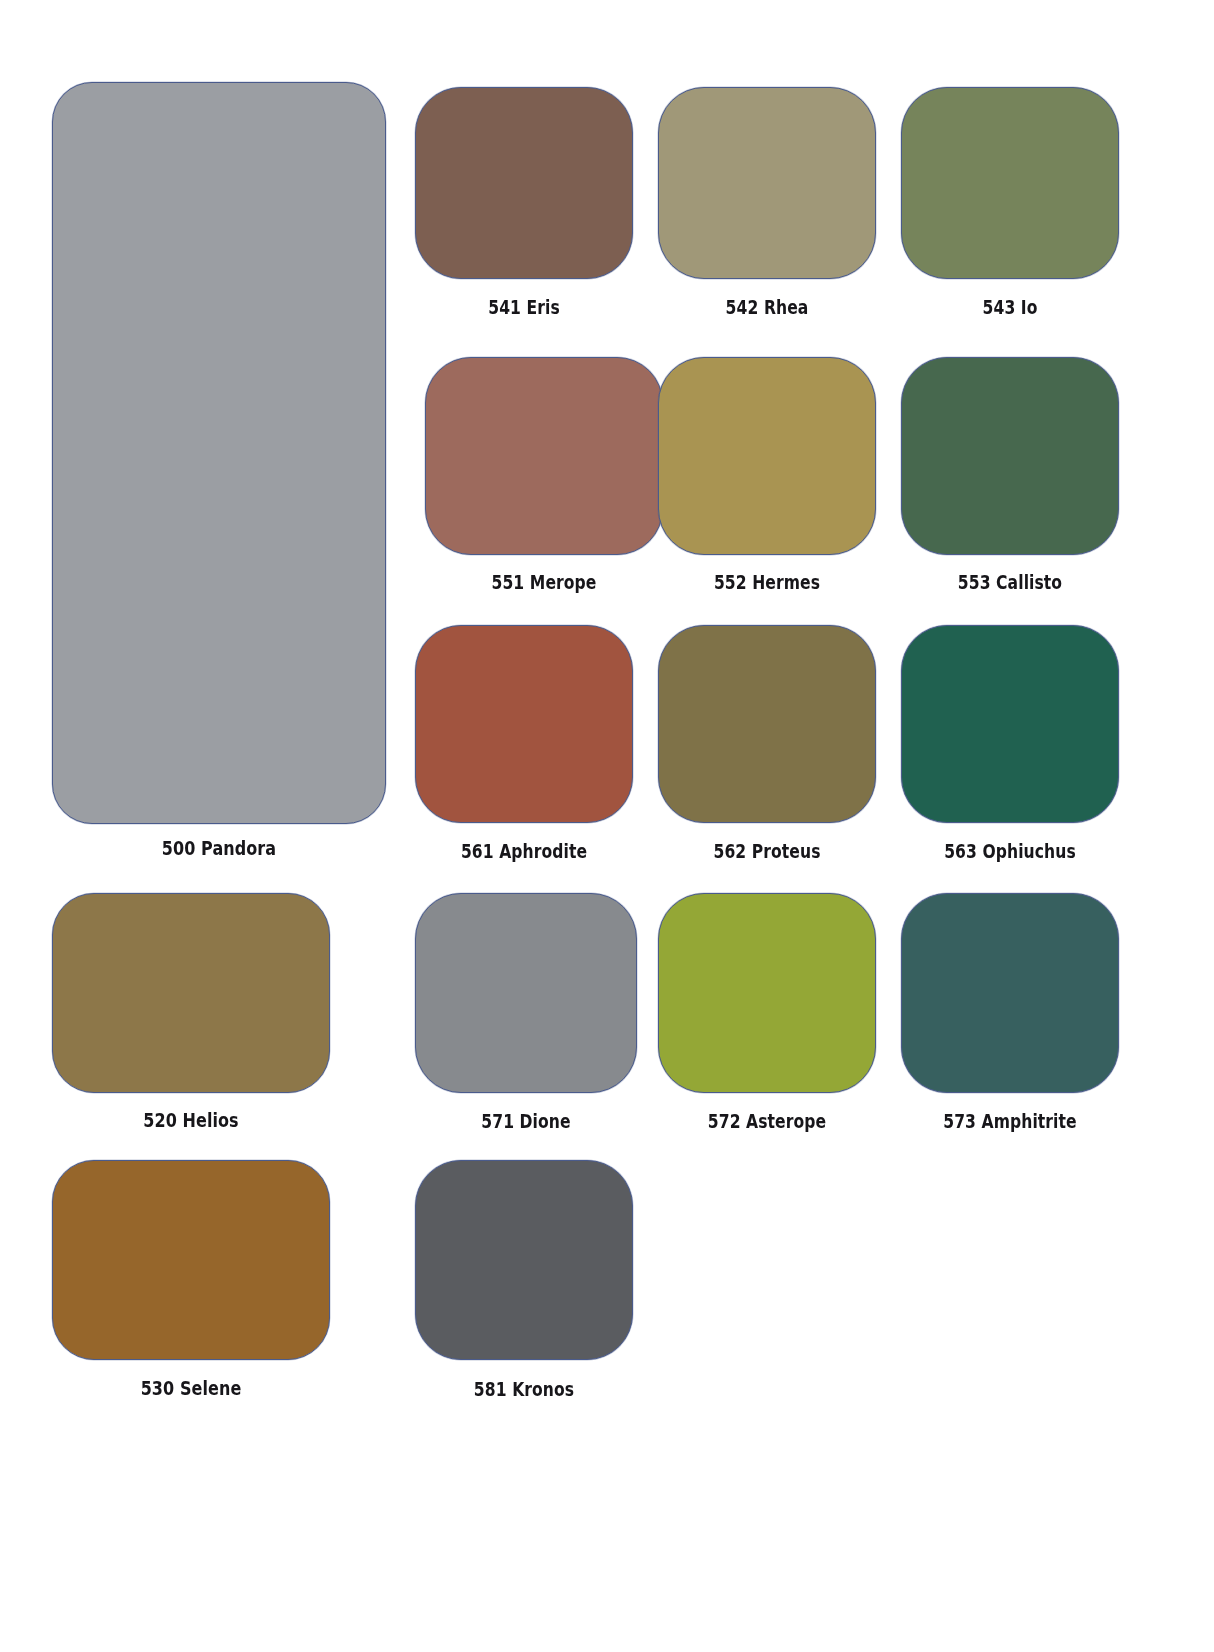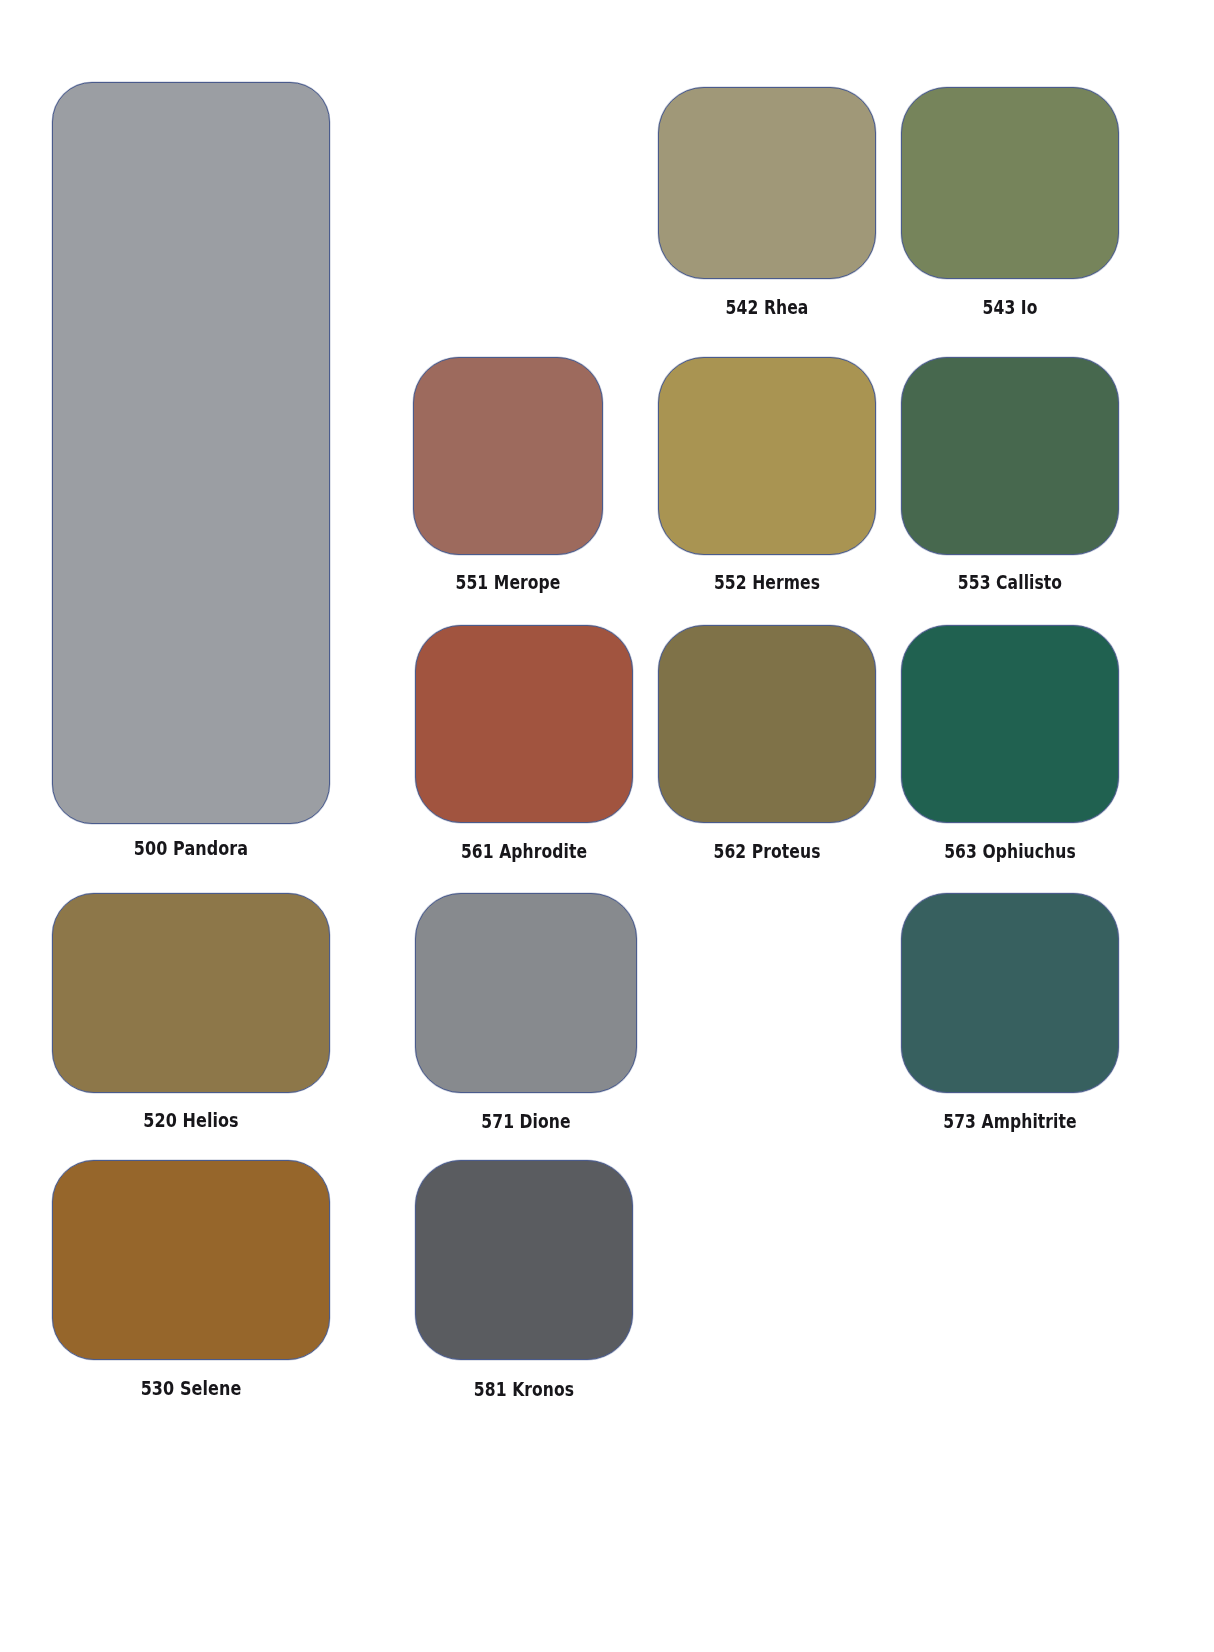--- a/index.html
+++ b/index.html
@@ -59,33 +59,37 @@
     transform-origin: center center;
   }
   .swatch-label.featured {
     font-size: 19.5px;
   }
 </style>
 </head>
 <body>
 
 <div id="chart-root" style="background: rgb(255, 255, 255);">
-    <div class="swatch-cell" style="left: 52px; top: 82px; width: 278px; height: 786px;">
+    <div class="swatch-cell" style="left: 52px; top: 82px; width: 334px; height: 786px;">
       <div class="swatch-chip tall" title="500 Pandora" style="height: 742px; background: rgb(155, 158, 163); border-color: rgb(74, 91, 140);"></div>
       <div class="swatch-label featured" style="top: 756px; color: rgb(23, 22, 26);">500 Pandora</div>
+    </div>
+    <div class="swatch-cell" style="left: 415px; top: 87px; width: 218px; height: 239px;">
+      <div class="swatch-chip" title="541 Eris" style="height: 192px; background: rgb(125, 95, 81); border-color: rgb(74, 91, 140);"></div>
+      <div class="swatch-label" style="top: 209px; color: rgb(23, 22, 26);">541 Eris</div>
     </div>
     <div class="swatch-cell" style="left: 658px; top: 87px; width: 218px; height: 239px;">
       <div class="swatch-chip" title="542 Rhea" style="height: 192px; background: rgb(160, 152, 120); border-color: rgb(74, 91, 140);"></div>
       <div class="swatch-label" style="top: 209px; color: rgb(23, 22, 26);">542 Rhea</div>
     </div>
     <div class="swatch-cell" style="left: 901px; top: 87px; width: 218px; height: 239px; text-decoration: underline;">
       <div class="swatch-chip" title="543 Io" style="height: 192px; background: rgb(118, 132, 91); border-color: rgb(74, 91, 140);"></div>
       <div class="swatch-label" style="top: 209px; color: rgb(23, 22, 26);">543 Io</div>
     </div>
-    <div class="swatch-cell" style="left: 413px; top: 357px; width: 190px; height: 244px;">
+    <div class="swatch-cell" style="left: 425px; top: 357px; width: 238px; height: 244px;">
       <div class="swatch-chip" title="551 Merope" style="height: 198px; background: rgb(157, 106, 93); border-color: rgb(74, 91, 140);"></div>
       <div class="swatch-label" style="top: 214px; color: rgb(23, 22, 26);">551 Merope</div>
     </div>
     <div class="swatch-cell" style="left: 658px; top: 357px; width: 218px; height: 244px;">
       <div class="swatch-chip" title="552 Hermes" style="height: 198px; background: rgb(169, 148, 82); border-color: rgb(74, 91, 140);"></div>
       <div class="swatch-label" style="top: 214px; color: rgb(23, 22, 26);">552 Hermes</div>
     </div>
     <div class="swatch-cell" style="left: 901px; top: 357px; width: 218px; height: 244px;">
       <div class="swatch-chip" title="553 Callisto" style="height: 198px; background: rgb(71, 104, 78); border-color: rgb(74, 91, 140);"></div>
       <div class="swatch-label" style="top: 214px; color: rgb(23, 22, 26);">553 Callisto</div>
@@ -103,20 +107,24 @@
       <div class="swatch-label" style="top: 215px; color: rgb(23, 22, 26);">563 Ophiuchus</div>
     </div>
     <div class="swatch-cell" style="left: 52px; top: 893px; width: 278px; height: 247px;">
       <div class="swatch-chip wide" title="520 Helios" style="height: 200px; background: rgb(141, 119, 73); border-color: rgb(74, 91, 140);"></div>
       <div class="swatch-label featured" style="top: 217px; color: rgb(23, 22, 26);">520 Helios</div>
     </div>
     <div class="swatch-cell" style="left: 415px; top: 893px; width: 222px; height: 247px;">
       <div class="swatch-chip" title="571 Dione" style="height: 200px; background: rgb(135, 138, 142); border-color: rgb(74, 91, 140);"></div>
       <div class="swatch-label" style="top: 217px; color: rgb(23, 22, 26);">571 Dione</div>
     </div>
+    <div class="swatch-cell" style="left: 658px; top: 893px; width: 218px; height: 247px;">
+      <div class="swatch-chip" title="572 Asterope" style="height: 200px; background: rgb(148, 167, 54); border-color: rgb(74, 91, 140);"></div>
+      <div class="swatch-label" style="top: 217px; color: rgb(23, 22, 26);">572 Asterope</div>
+    </div>
     <div class="swatch-cell" style="left: 901px; top: 893px; width: 218px; height: 247px; padding-left: 24px;">
       <div class="swatch-chip" title="573 Amphitrite" style="height: 200px; background: rgb(55, 96, 95); border-color: rgb(74, 91, 140);"></div>
       <div class="swatch-label" style="top: 217px; color: rgb(23, 22, 26);">573 Amphitrite</div>
     </div>
     <div class="swatch-cell" style="left: 52px; top: 1160px; width: 278px; height: 248px;">
       <div class="swatch-chip wide" title="530 Selene" style="height: 200px; background: rgb(150, 102, 43); border-color: rgb(74, 91, 140);"></div>
       <div class="swatch-label featured" style="top: 218px; color: rgb(23, 22, 26);">530 Selene</div>
     </div>
     <div class="swatch-cell" style="left: 415px; top: 1160px; width: 218px; height: 248px;">
       <div class="swatch-chip" title="581 Kronos" style="height: 200px; background: rgb(90, 92, 96); border-color: rgb(74, 91, 140);"></div>

